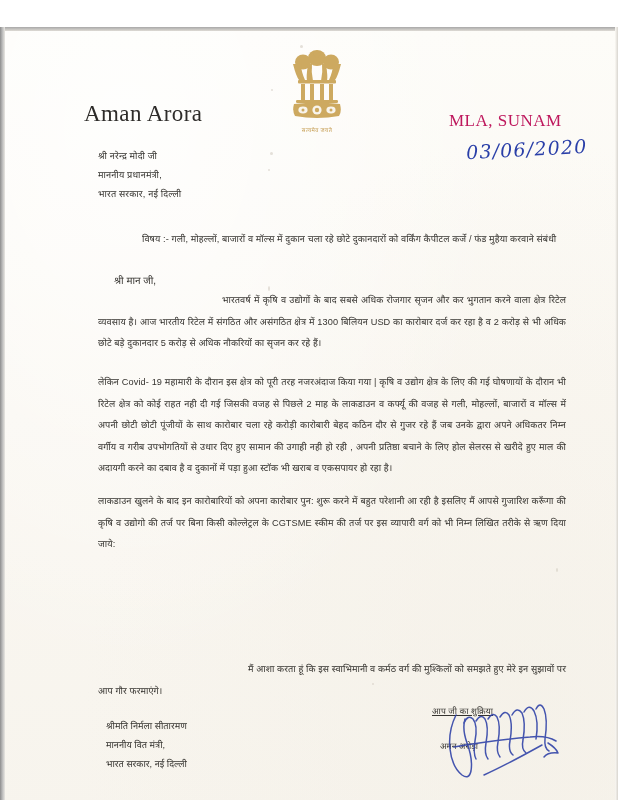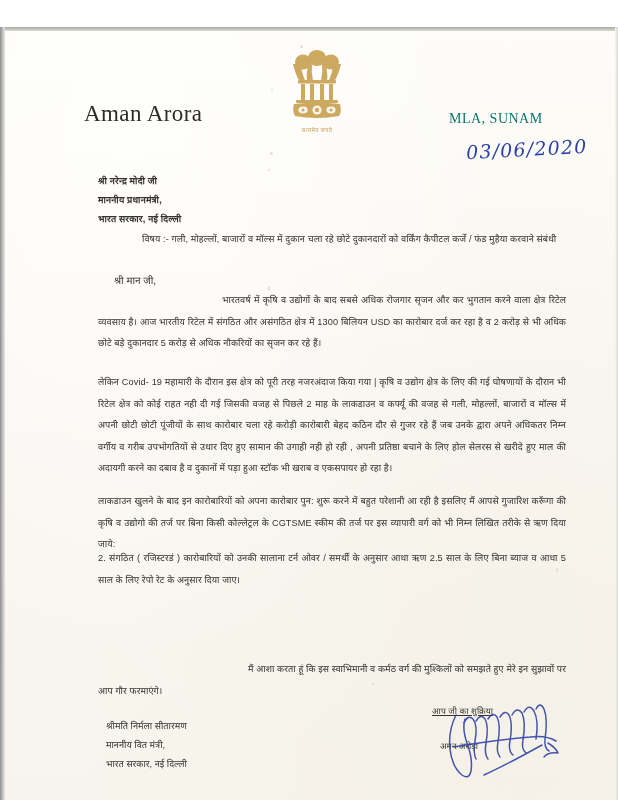--- a/index.html
+++ b/index.html
@@ -84,44 +84,43 @@
     left: 84px; top: 74px;
     font-family: "Liberation Serif", serif;
     font-size: 23px;
     color: #2e2c2a;
     letter-spacing: 0.4px;
   }
   .lh-role {
     position: absolute;
     left: 449px; top: 84px;
     font-family: "Liberation Serif", serif;
-    font-size: 14px;
-    color: #0f766e;
+    font-size: 17px;
+    color: #be185d;
     letter-spacing: 0.5px;
   }
   .lh-date {
     position: absolute;
     left: 466px; top: 111px;
     font-family: "DejaVu Serif", serif;
     font-size: 19px;
     color: #2a3fa8;
     letter-spacing: 1.2px;
     transform: rotate(-3deg);
     font-style: italic;
   }
 
   
   .addr {
     position: absolute;
-    left: 98px; top: 145px;
+    left: 98px; top: 120px;
     font-size: 9.2px;
     color: #35332f;
     line-height: 19px;
     letter-spacing: 0.15px;
-    font-weight: bold;
   }
   .subject {
     position: absolute;
     left: 98px; top: 202px;
     width: 468px;
     font-size: 9.2px;
     color: #35332f;
     line-height: 20px;
     letter-spacing: 0.1px;
     padding-left: 44px;
@@ -276,21 +275,20 @@
 
     <div class="salutation">श्री मान जी,</div>
 
     <div class="para p1"><span class="indent"></span><span>भारतवर्ष में कृषि व उद्योगों के बाद सबसे अधिक रोजगार सृजन और कर भुगतान करने वाला क्षेत्र रिटेल व्यवसाय है। आज भारतीय रिटेल में संगठित और असंगठित क्षेत्र में 1300 बिलियन USD का कारोबार दर्ज कर रहा है व 2 करोड़ से भी अधिक छोटे बड़े दुकानदार 5 करोड़ से अधिक नौकरियों का सृजन कर रहे हैं।</span></div>
 
     <div class="para p2">लेकिन Covid- 19 महामारी के दौरान इस क्षेत्र को पूरी तरह नजरअंदाज किया गया | कृषि व उद्योग क्षेत्र के लिए की गई घोषणायों के दौरान भी रिटेल क्षेत्र को कोई राहत नही दी गई जिसकी वजह से पिछले 2 माह के लाकडाउन व कर्फ्यू की वजह से गली, मोहल्लों, बाजारों व मॉल्स में अपनी छोटी छोटी पूंजीयों के साथ कारोबार चला रहे करोड़ी कारोबारी बेहद कठिन दौर से गुजर रहे हैं जब उनके द्वारा अपने अधिकतर निम्न वर्गीय व गरीब उपभोगतियों से उधार दिए हुए सामान की उगाही नही हो रही , अपनी प्रतिष्ठा बचाने के लिए होल सेलरस से खरीदे हुए माल की अदायगी करने का दबाव है व दुकानों में पड़ा हुआ स्टॉक भी खराब व एकसपायर हो रहा है।</div>
 
     <div class="para p3">लाकडाउन खुलने के बाद इन कारोबारियों को अपना कारोबार पुन: शुरू करने में बहुत परेशानी आ रही है इसलिए मैं आपसे गुजारिश करूँगा की कृषि व उद्योगो की तर्ज पर  बिना किसी कोल्लेट्रल के CGTSME स्कीम की तर्ज पर इस व्यापारी वर्ग को भी निम्न लिखित तरीके से ऋण दिया जाये:</div>
 
     <div class="points">
-      <div class="point">2. संगठित ( रजिस्टरडं ) कारोबारियों को उनकी सालाना टर्न ओवर / समर्थी के अनुसार आधा ऋण 2.5 साल के लिए बिना ब्याज व आधा 5 साल के लिए रेपो रेट के अनुसार दिया जाए।</div>
     </div>
 
     <div class="para p4"><span class="indent-sm"></span><span>मैं आशा करता हूं कि इस स्वाभिमानी व कर्मठ वर्ग की मुश्किलों को समझते हुए मेरे इन सुझावों पर आप गौर फरमाएंगे।</span></div>
 
     <div class="cc-block">
       <div>श्रीमति निर्मला सीतारमण</div>
       <div>माननीय वित मंत्री,</div>
       <div>भारत सरकार, नई दिल्ली</div>
     </div>
 

